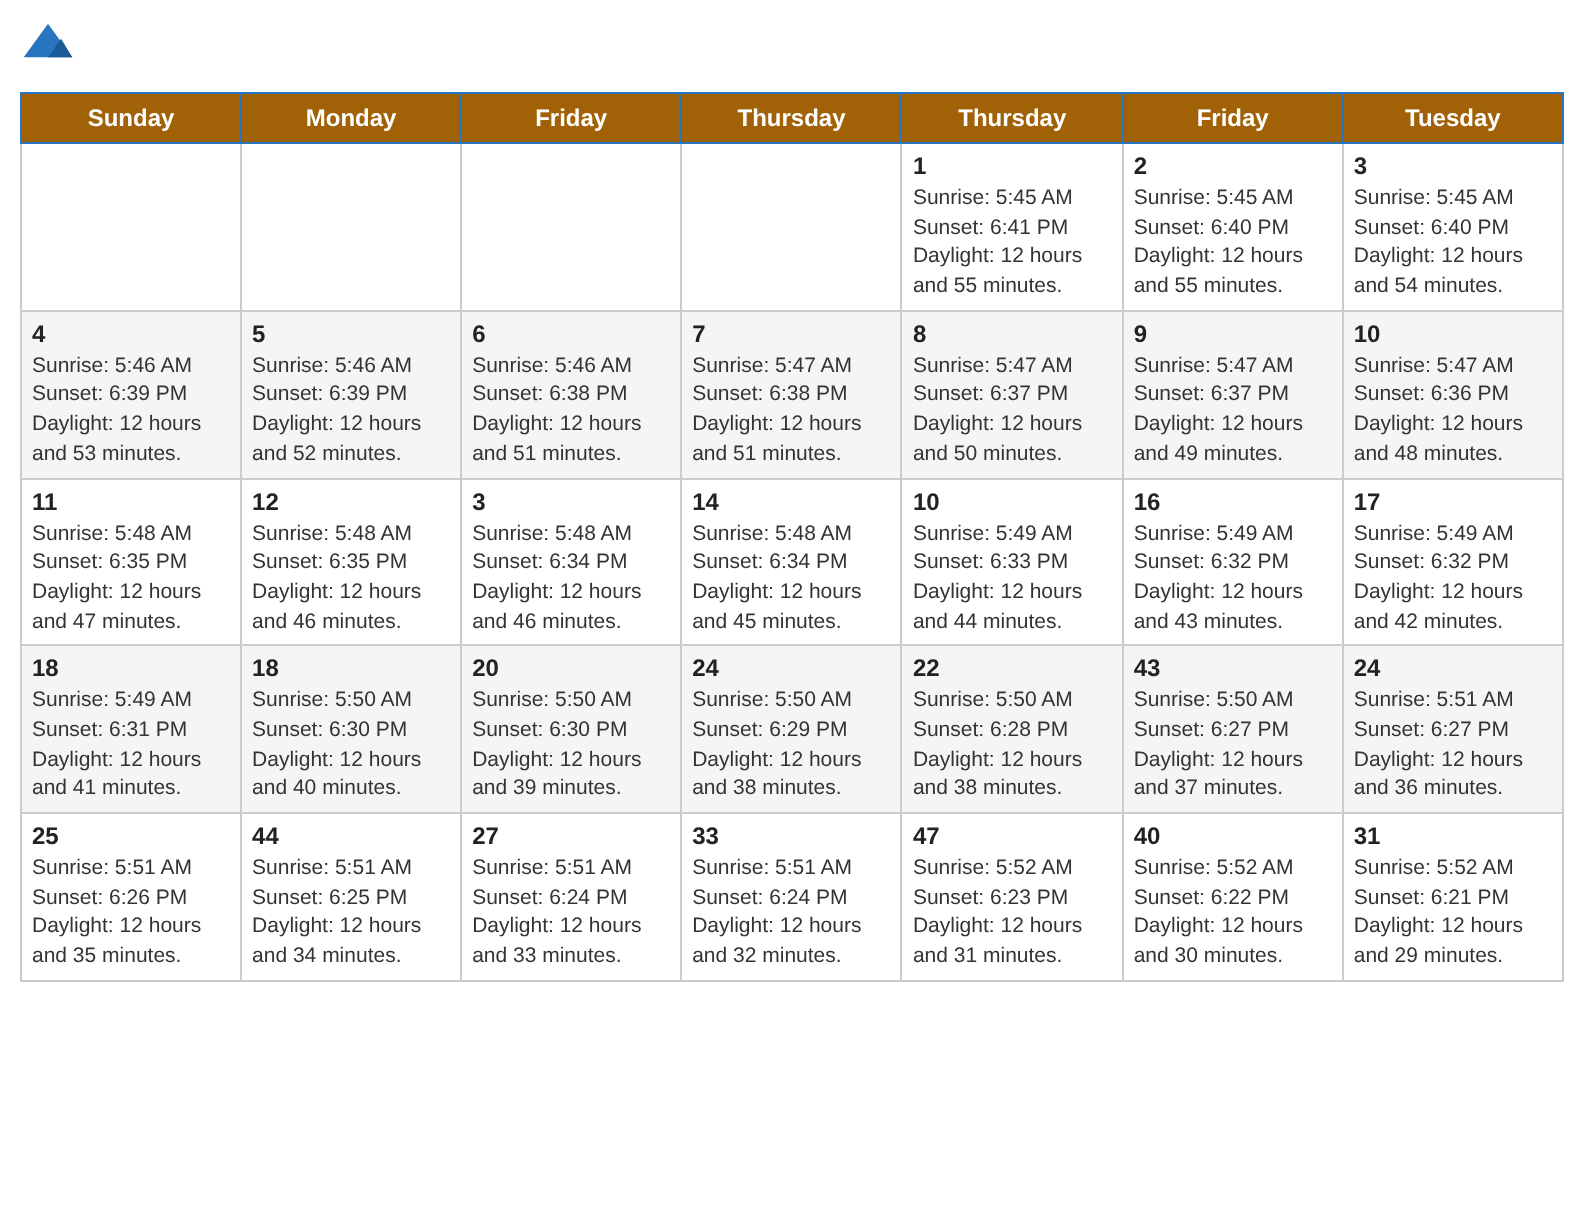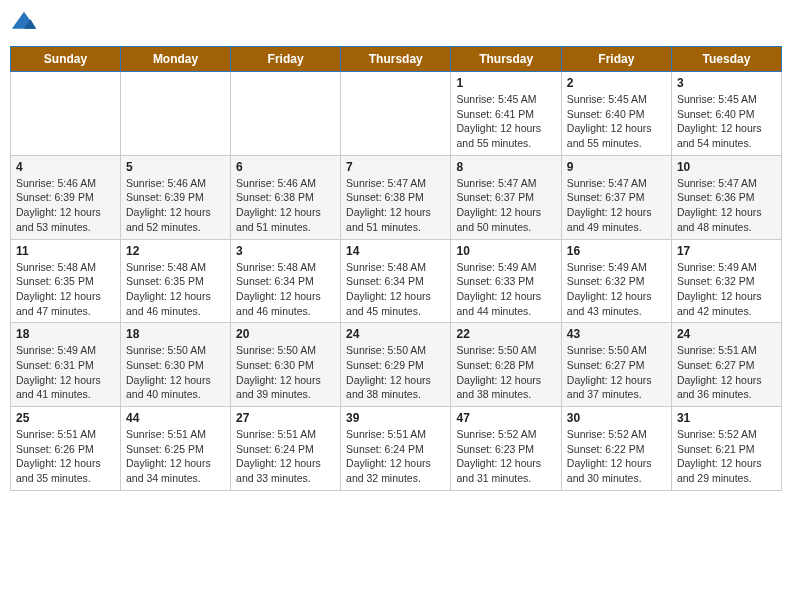--- a/index.html
+++ b/index.html
@@ -315,35 +315,35 @@
 and 34 minutes.</div>
         </td>
         <td>
           <div class="day-num">27</div>
           <div class="day-info" style="white-space: pre-line;">Sunrise: 5:51 AM
 Sunset: 6:24 PM
 Daylight: 12 hours
 and 33 minutes.</div>
         </td>
         <td>
-          <div class="day-num">39</div>
+          <div class="day-num">33</div>
           <div class="day-info" style="white-space: pre-line;">Sunrise: 5:51 AM
 Sunset: 6:24 PM
 Daylight: 12 hours
 and 32 minutes.</div>
         </td>
         <td>
           <div class="day-num">47</div>
           <div class="day-info" style="white-space: pre-line;">Sunrise: 5:52 AM
 Sunset: 6:23 PM
 Daylight: 12 hours
 and 31 minutes.</div>
         </td>
         <td>
-          <div class="day-num">30</div>
+          <div class="day-num">40</div>
           <div class="day-info" style="white-space: pre-line;">Sunrise: 5:52 AM
 Sunset: 6:22 PM
 Daylight: 12 hours
 and 30 minutes.</div>
         </td>
         <td>
           <div class="day-num">31</div>
           <div class="day-info" style="white-space: pre-line;">Sunrise: 5:52 AM
 Sunset: 6:21 PM
 Daylight: 12 hours

